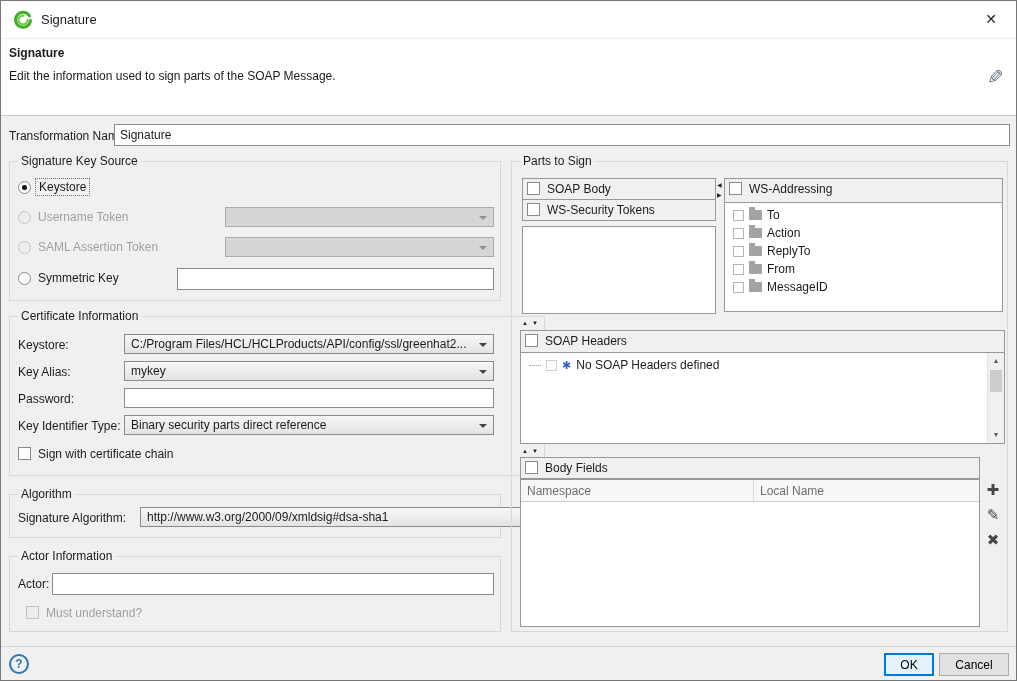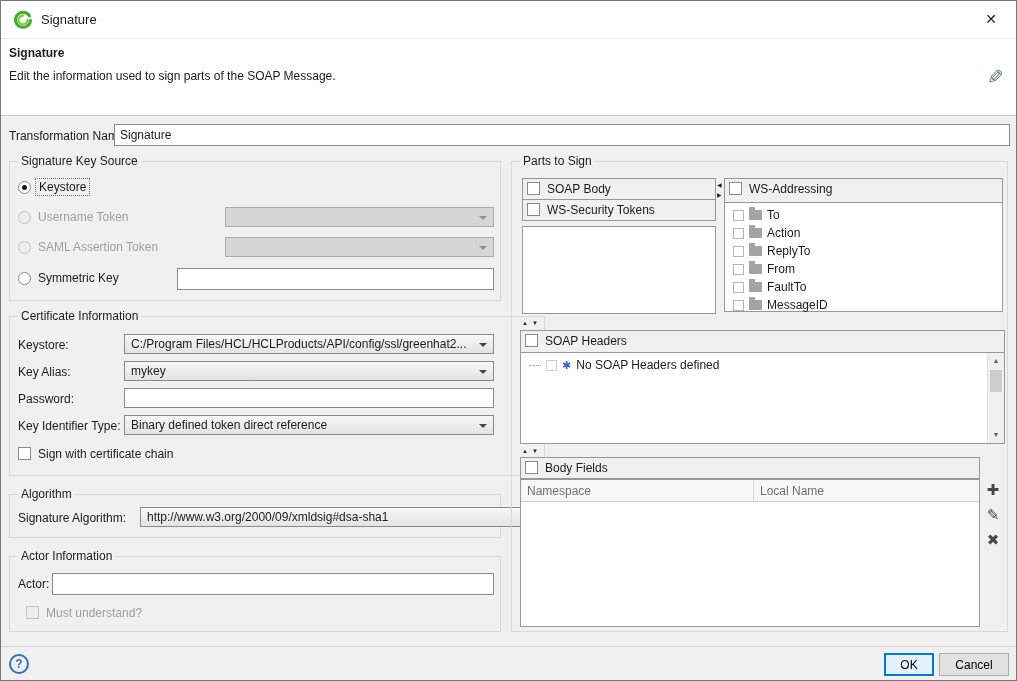--- a/index.html
+++ b/index.html
@@ -116,21 +116,21 @@
     <span class="abs" style="left:8px;top:21px">Keystore:</span>
     <div class="combo" style="left:114px;top:17px;width:370px;height:20px">C:/Program Files/HCL/HCLProducts/API/config/ssl/greenhat2...</div>
 
     <span class="abs" style="left:8px;top:48px">Key Alias:</span>
     <div class="combo" style="left:114px;top:44px;width:370px;height:20px">mykey</div>
 
     <span class="abs" style="left:8px;top:75px">Password:</span>
     <input class="txt" type="password" style="left: 114px; top: 71px; width: 370px; height: 20px;" value="">
 
     <span class="abs" style="left:8px;top:102px">Key Identifier Type:</span>
-    <div class="combo" style="left:114px;top:98px;width:370px;height:20px">Binary defined token direct reference</div>
+    <div class="combo" style="left:114px;top:98px;width:370px;height:20px">Binary security parts direct reference</div>
 
     <span class="cb" style="left:8px;top:130px"></span>
     <span class="abs" style="left:28px;top:130px">Sign with certificate chain</span>
   </div>
 
   <div class="group" style="left:8px;top:493px;width:492px;height:44px">
     <span class="group-title">Algorithm</span>
     <span class="abs" style="left:8px;top:16px">Signature Algorithm:</span>
     <div class="combo" style="left:130px;top:12px;width:408px;height:20px">http://www.w3.org/2000/09/xmldsig#dsa-sha1</div>
   </div>
@@ -180,25 +180,20 @@
         <span>ReplyTo</span>
       </div>
       <div class="tree-row">
         <span class="tree-cb"></span>
         <span class="folder"></span>
         <span>From</span>
       </div>
       <div class="tree-row">
         <span class="tree-cb"></span>
         <span class="folder"></span>
-        <span>FaultTo</span>
-      </div>
-      <div class="tree-row">
-        <span class="tree-cb"></span>
-        <span class="folder"></span>
         <span>MessageID</span>
       </div>
     </div>
 
     <span class="split-glyph" style="left:10px;top:158px">▲</span>
     <span class="split-glyph" style="left:20px;top:158px">▼</span>
 
     <div class="panel-row" style="left:8px;top:168px;width:485px;height:28px">
       <span class="cb" style="left:4px;top:3px"></span>
       <span class="abs" style="left:24px;top:3px">SOAP Headers</span>

